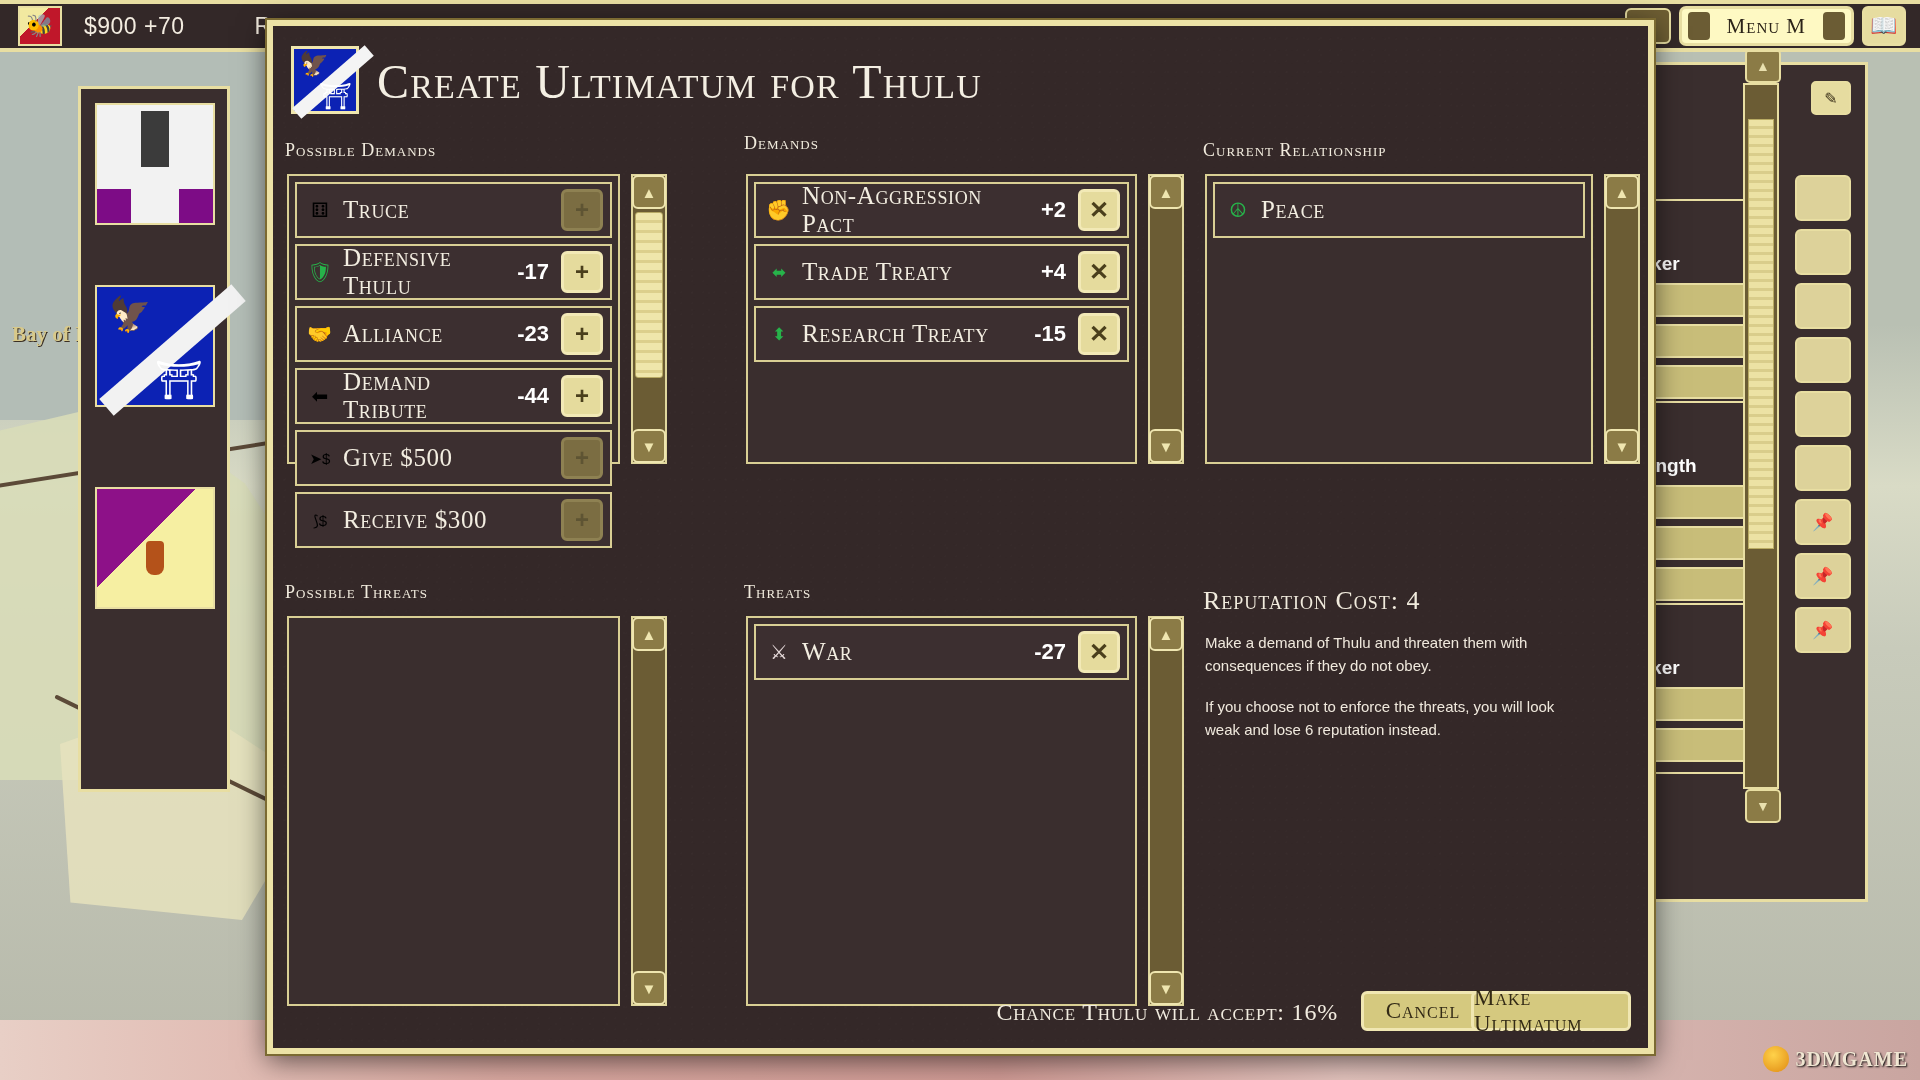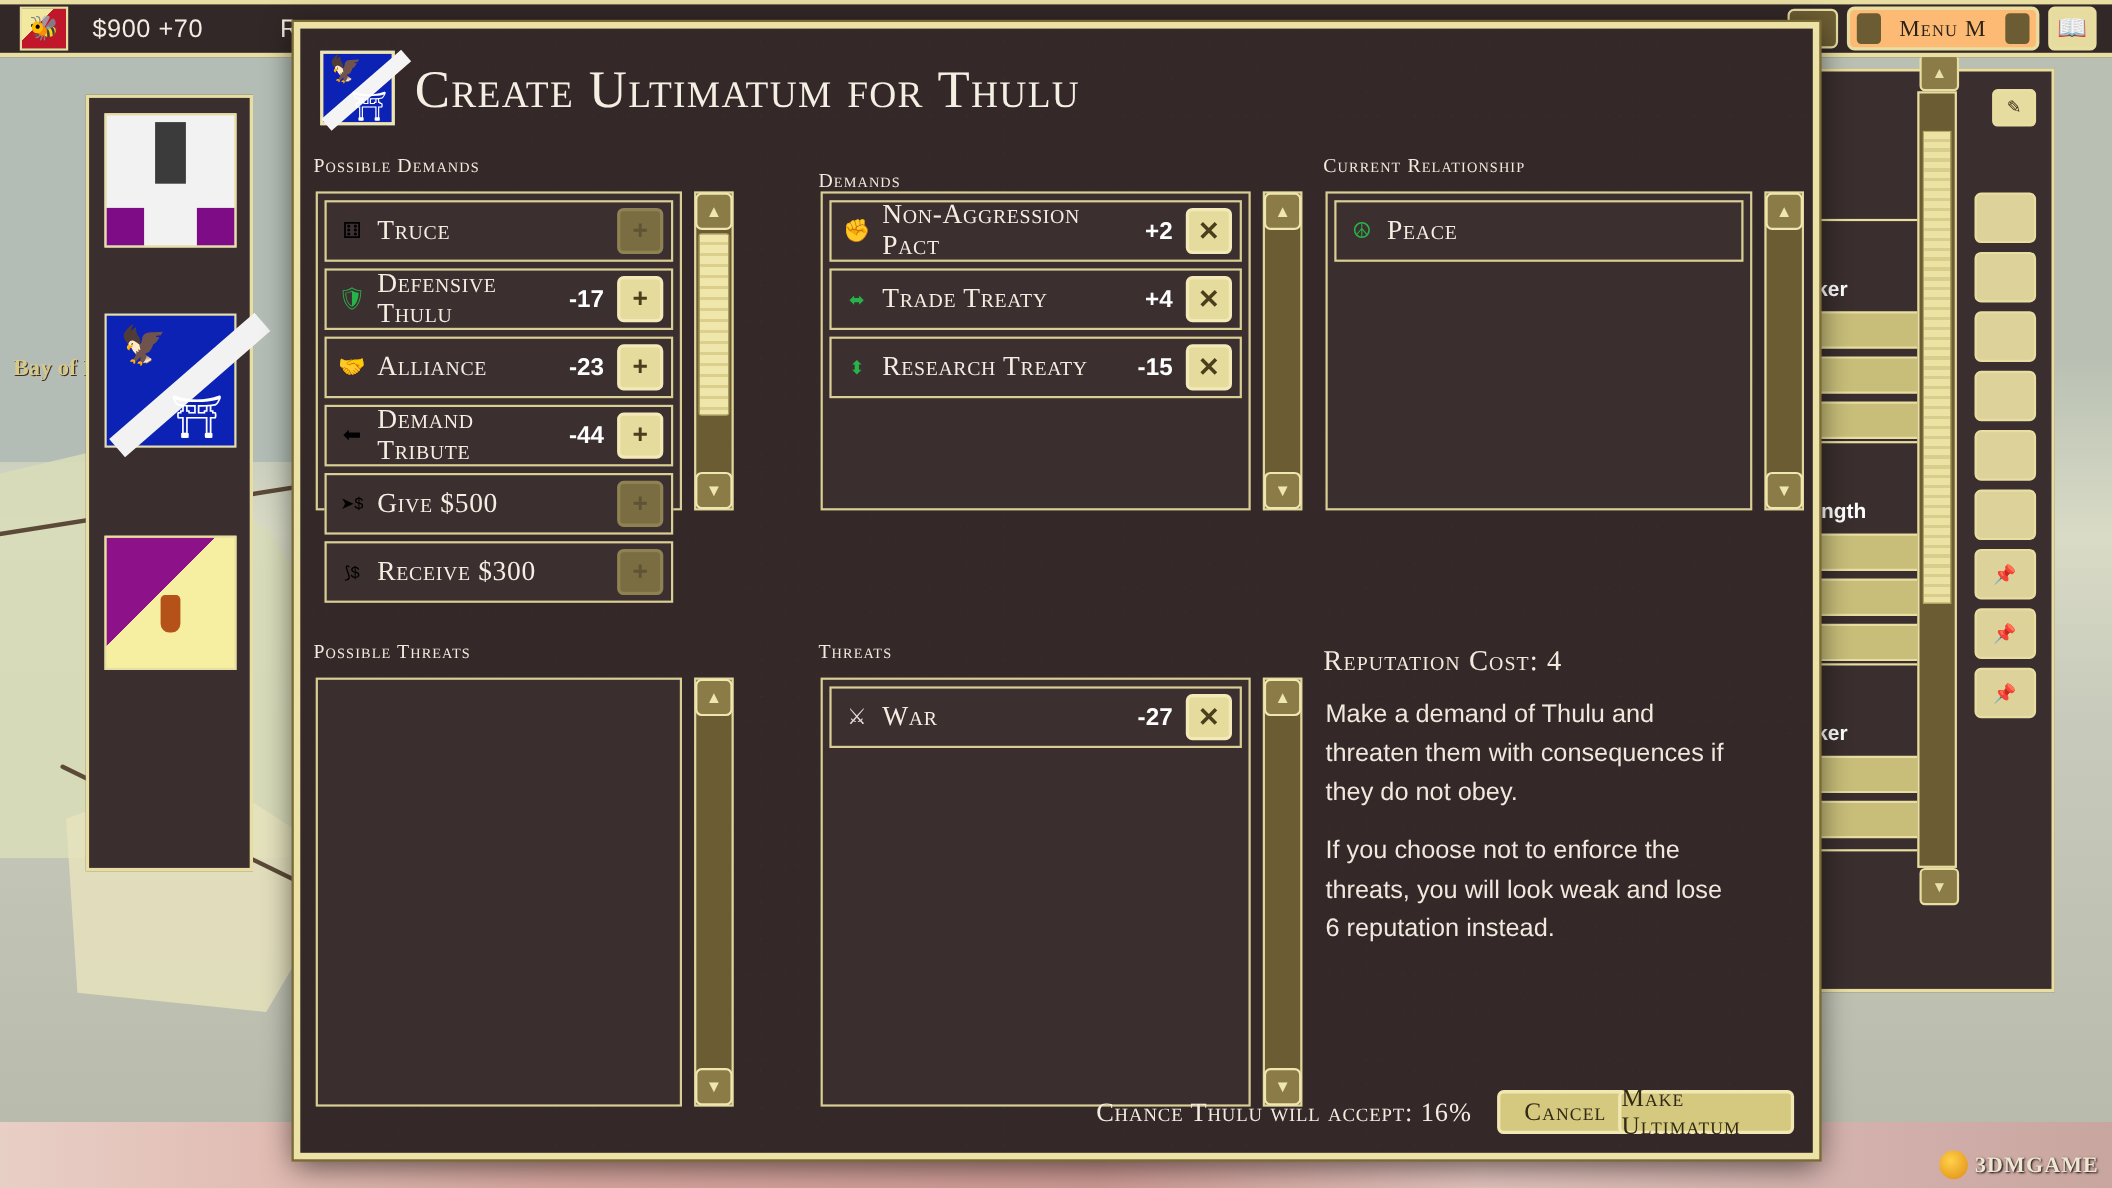--- a/index.html
+++ b/index.html
@@ -56,21 +56,21 @@
   .hud-rep { margin-left:70px; color:#f3ece0; font-size:23px; }
 
   .hud-right { margin-left:auto; display:flex; align-items:center; gap:8px; padding-right:14px;}
   .tabs-row { display:flex; gap:6px; align-items:flex-end; height:40px; }
   .ghost-tab { width:84px; height:26px; background:#4a3c2a; border:2px solid #e8dea2;
                border-bottom:none; border-radius:6px 6px 0 0; }
   .chev-btn { width:46px; height:36px; background:#6e5e33; border:2px solid #e8dea2;
               border-radius:6px; color:#2c2418; font-size:19px; display:flex;
               align-items:center; justify-content:center; font-weight:bold;}
   .menu-wrap { display:flex; align-items:center; gap:5px; height:40px;
-               background:#fdba74; border:3px solid #e8dea2; border-radius:7px; padding:0 6px;}
+               background:#fef9c3; border:3px solid #e8dea2; border-radius:7px; padding:0 6px;}
   .menu-sq { width:22px; height:28px; background:#6b5c34; border-radius:4px; }
   .menu-label { font-family:"Liberation Serif",serif; font-variant:small-caps;
                 color:#2b2318; font-size:21px; letter-spacing:1px; padding:0 12px;}
   .book-btn { width:44px; height:40px; background:#e6dca0; border:3px solid #e8dea2;
               border-radius:6px; display:flex; align-items:center; justify-content:center;
               font-size:22px; color:#3a2f18;}
 
   
   #left-column {
     position:absolute; left:78px; top:86px; width:152px; height:706px;
@@ -195,21 +195,21 @@
   .sbar .arr.up { top:-1px; } .sbar .arr.dn { bottom:-1px; }
   .sbar .thumb { position:absolute; left:2px; width:28px;
     background:repeating-linear-gradient(180deg,#efe6ab 0 7px,#dccf8c 7px 10px);
     border:1px solid #b7a964; border-radius:3px; }
 
   
   #rep-cost { position:absolute; left:978px; top:573px;
     font-family:"Liberation Serif", serif; font-variant:small-caps;
     font-size:26px; color:#f1ebdd; letter-spacing:1px; }
   #info-body { position:absolute; left:978px; top:620px; width:372px;
-    color:#f0e9dd; font-size:23px; line-height:1.55; font-weight:500; }
+    color:#f0e9dd; font-size:15px; line-height:1.55; font-weight:500; }
   #info-body p { margin-bottom:17px; }
 
   
   #dlg-footer { position:absolute; left:0; bottom:0; width:100%; height:66px; }
   #accept-chance { position:absolute; right:310px; top:17px;
     font-family:"Liberation Serif", serif; font-variant:small-caps;
     font-size:24px; color:#f2ece0; letter-spacing:.8px; }
   .foot-btn { position:absolute; top:9px; height:40px;
     background:#d5c97f; border:3px solid #f0e7b2; border-radius:6px;
     display:flex; align-items:center; justify-content:center;
@@ -389,21 +389,21 @@
         <div class="rval"></div>
         <div class="rbtn disabled">+</div>
       </div>
     </div>
     <div class="sbar" style="left:358px; top:148px; height:290px;">
       <div class="arr up">▲</div>
       <div class="thumb" style="top:36px; height:166px;"></div>
       <div class="arr dn">▼</div>
     </div>
 
-    <div class="sec-head" style="left:471px; top:128px;">Demands</div>
+    <div class="sec-head" style="left:471px; top:107px;">Demands</div>
     <div class="listbox" style="left:473px; top:148px; width:391px; height:290px;">
       <div class="lrow">
         <div class="ricon" style="color:#27b34a">✊</div>
         <div class="rlabel">Non-Aggression Pact</div>
         <div class="rval">+2</div>
         <div class="rbtn">✕</div>
       </div>
       <div class="lrow">
         <div class="ricon" style="color:#27b34a;font-size:17px">⬌</div>
         <div class="rlabel">Trade Treaty</div>

